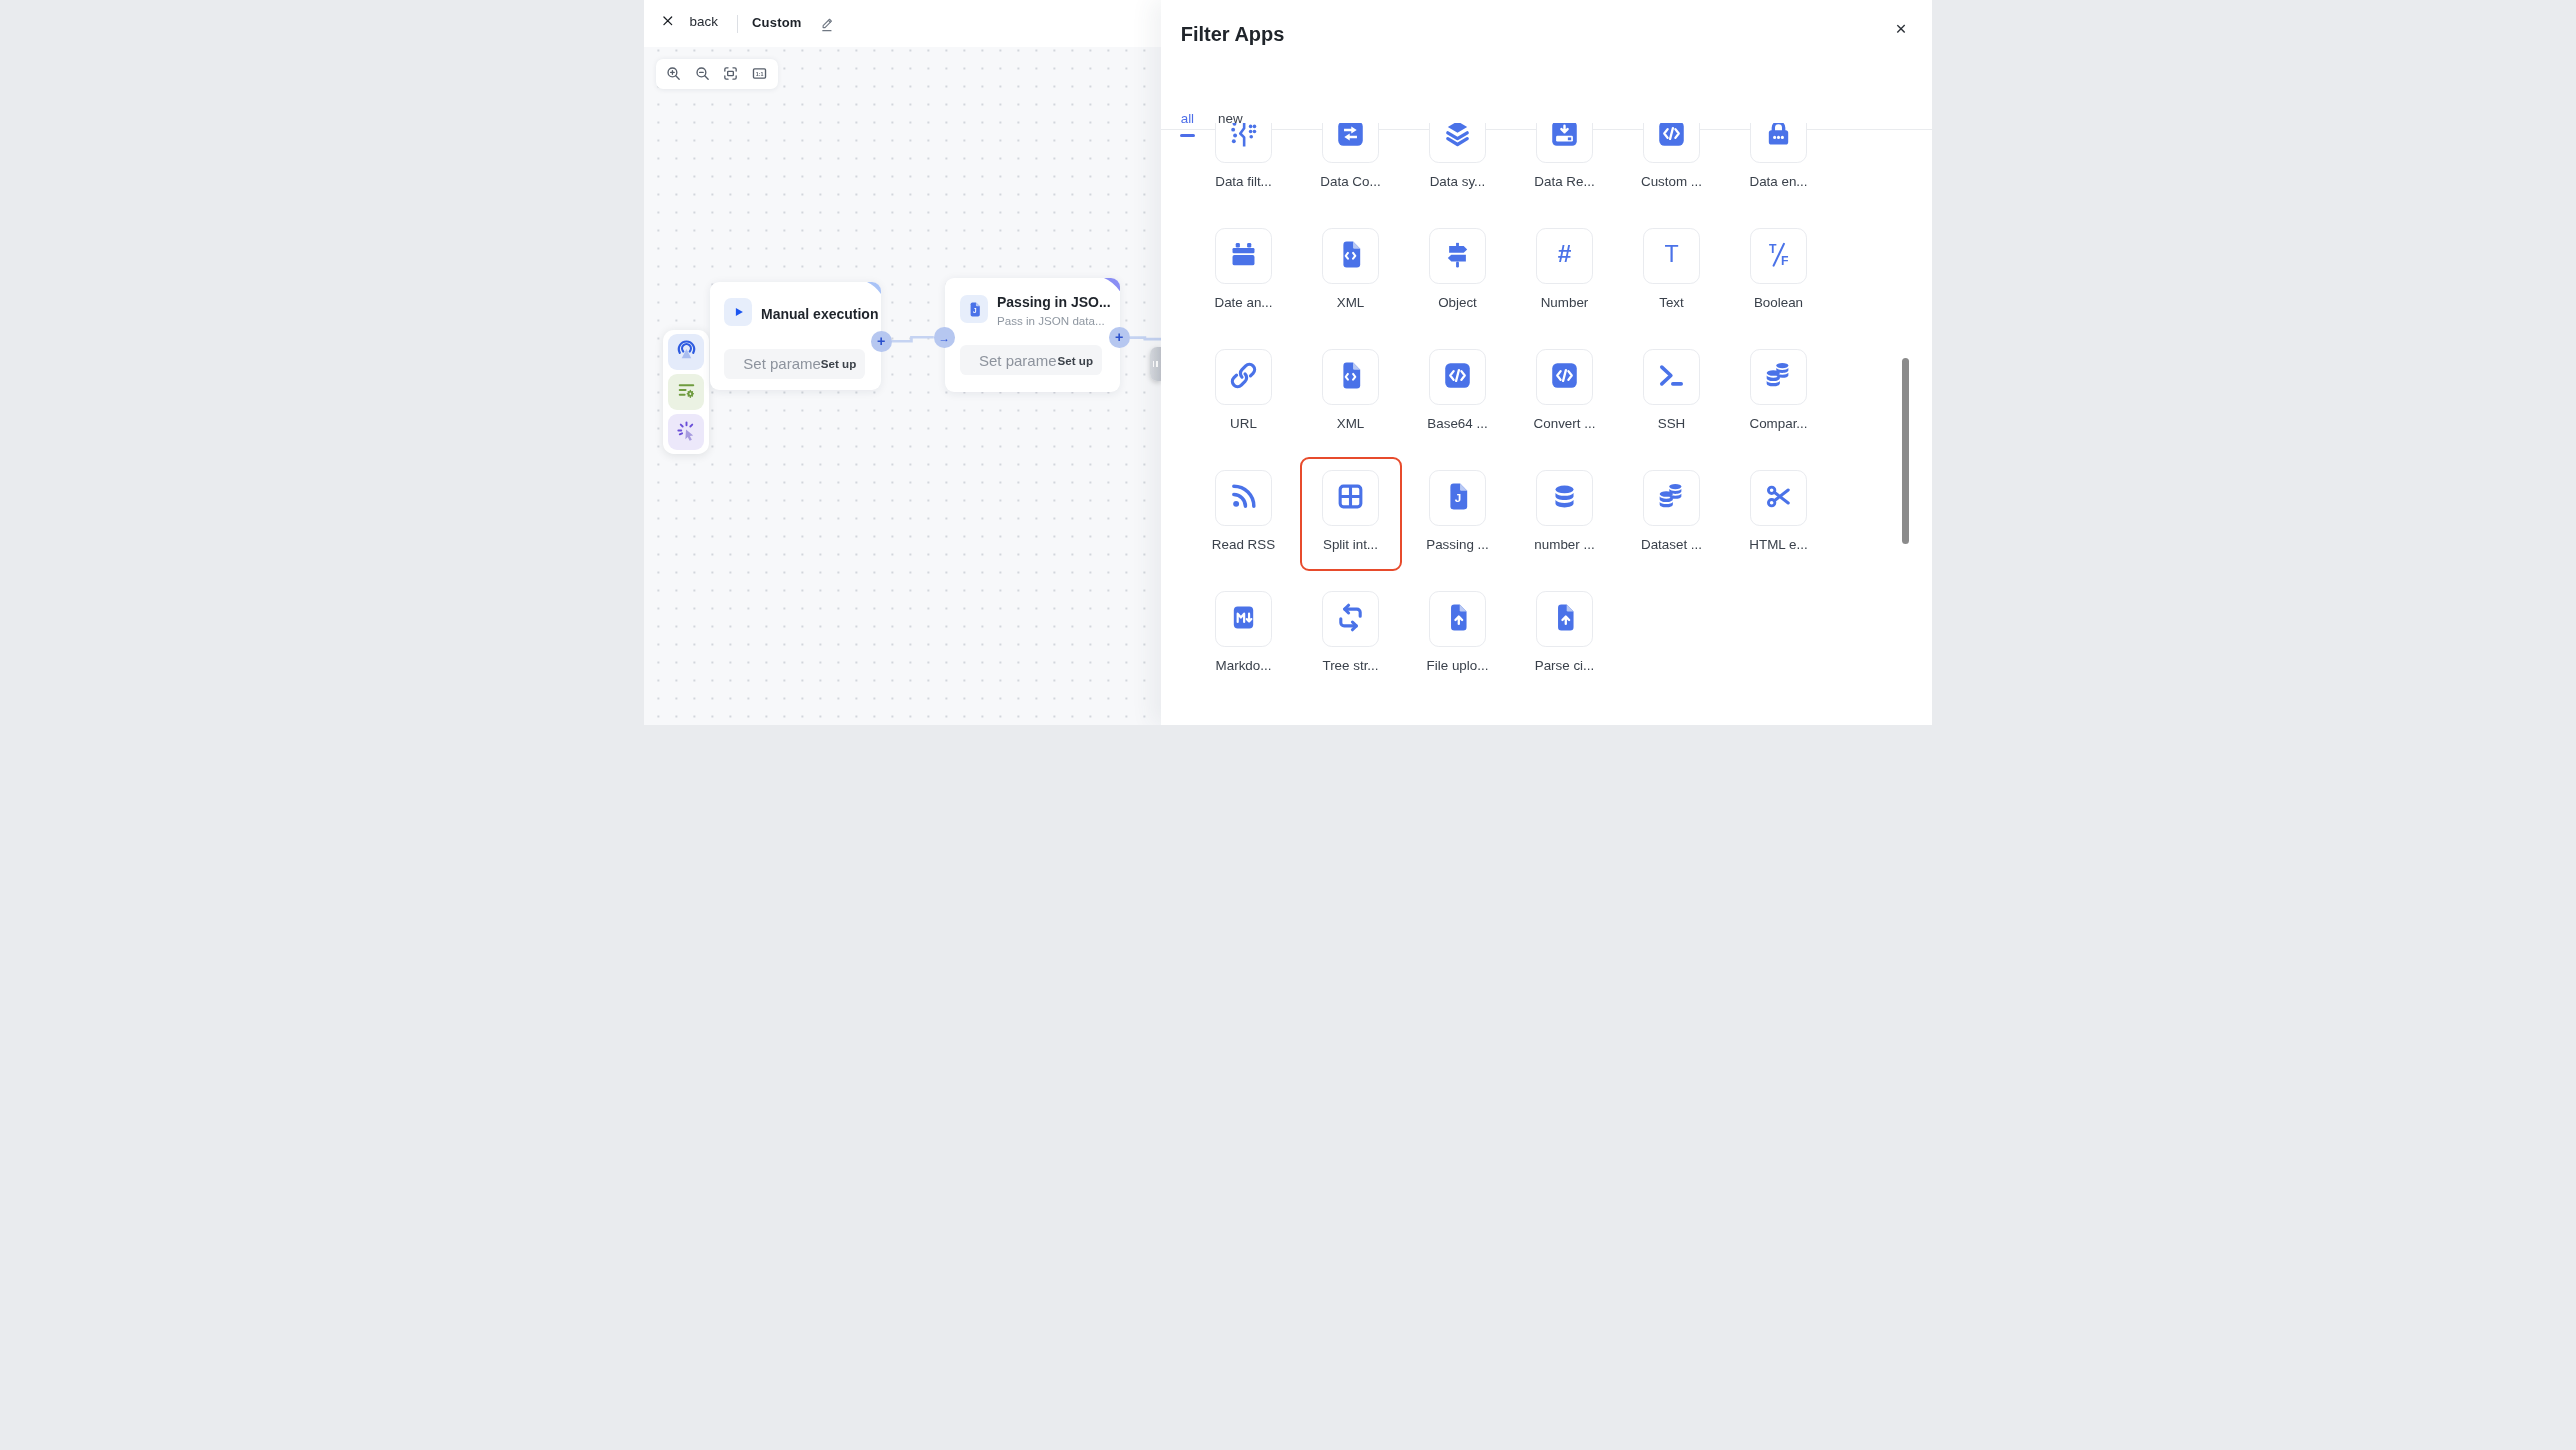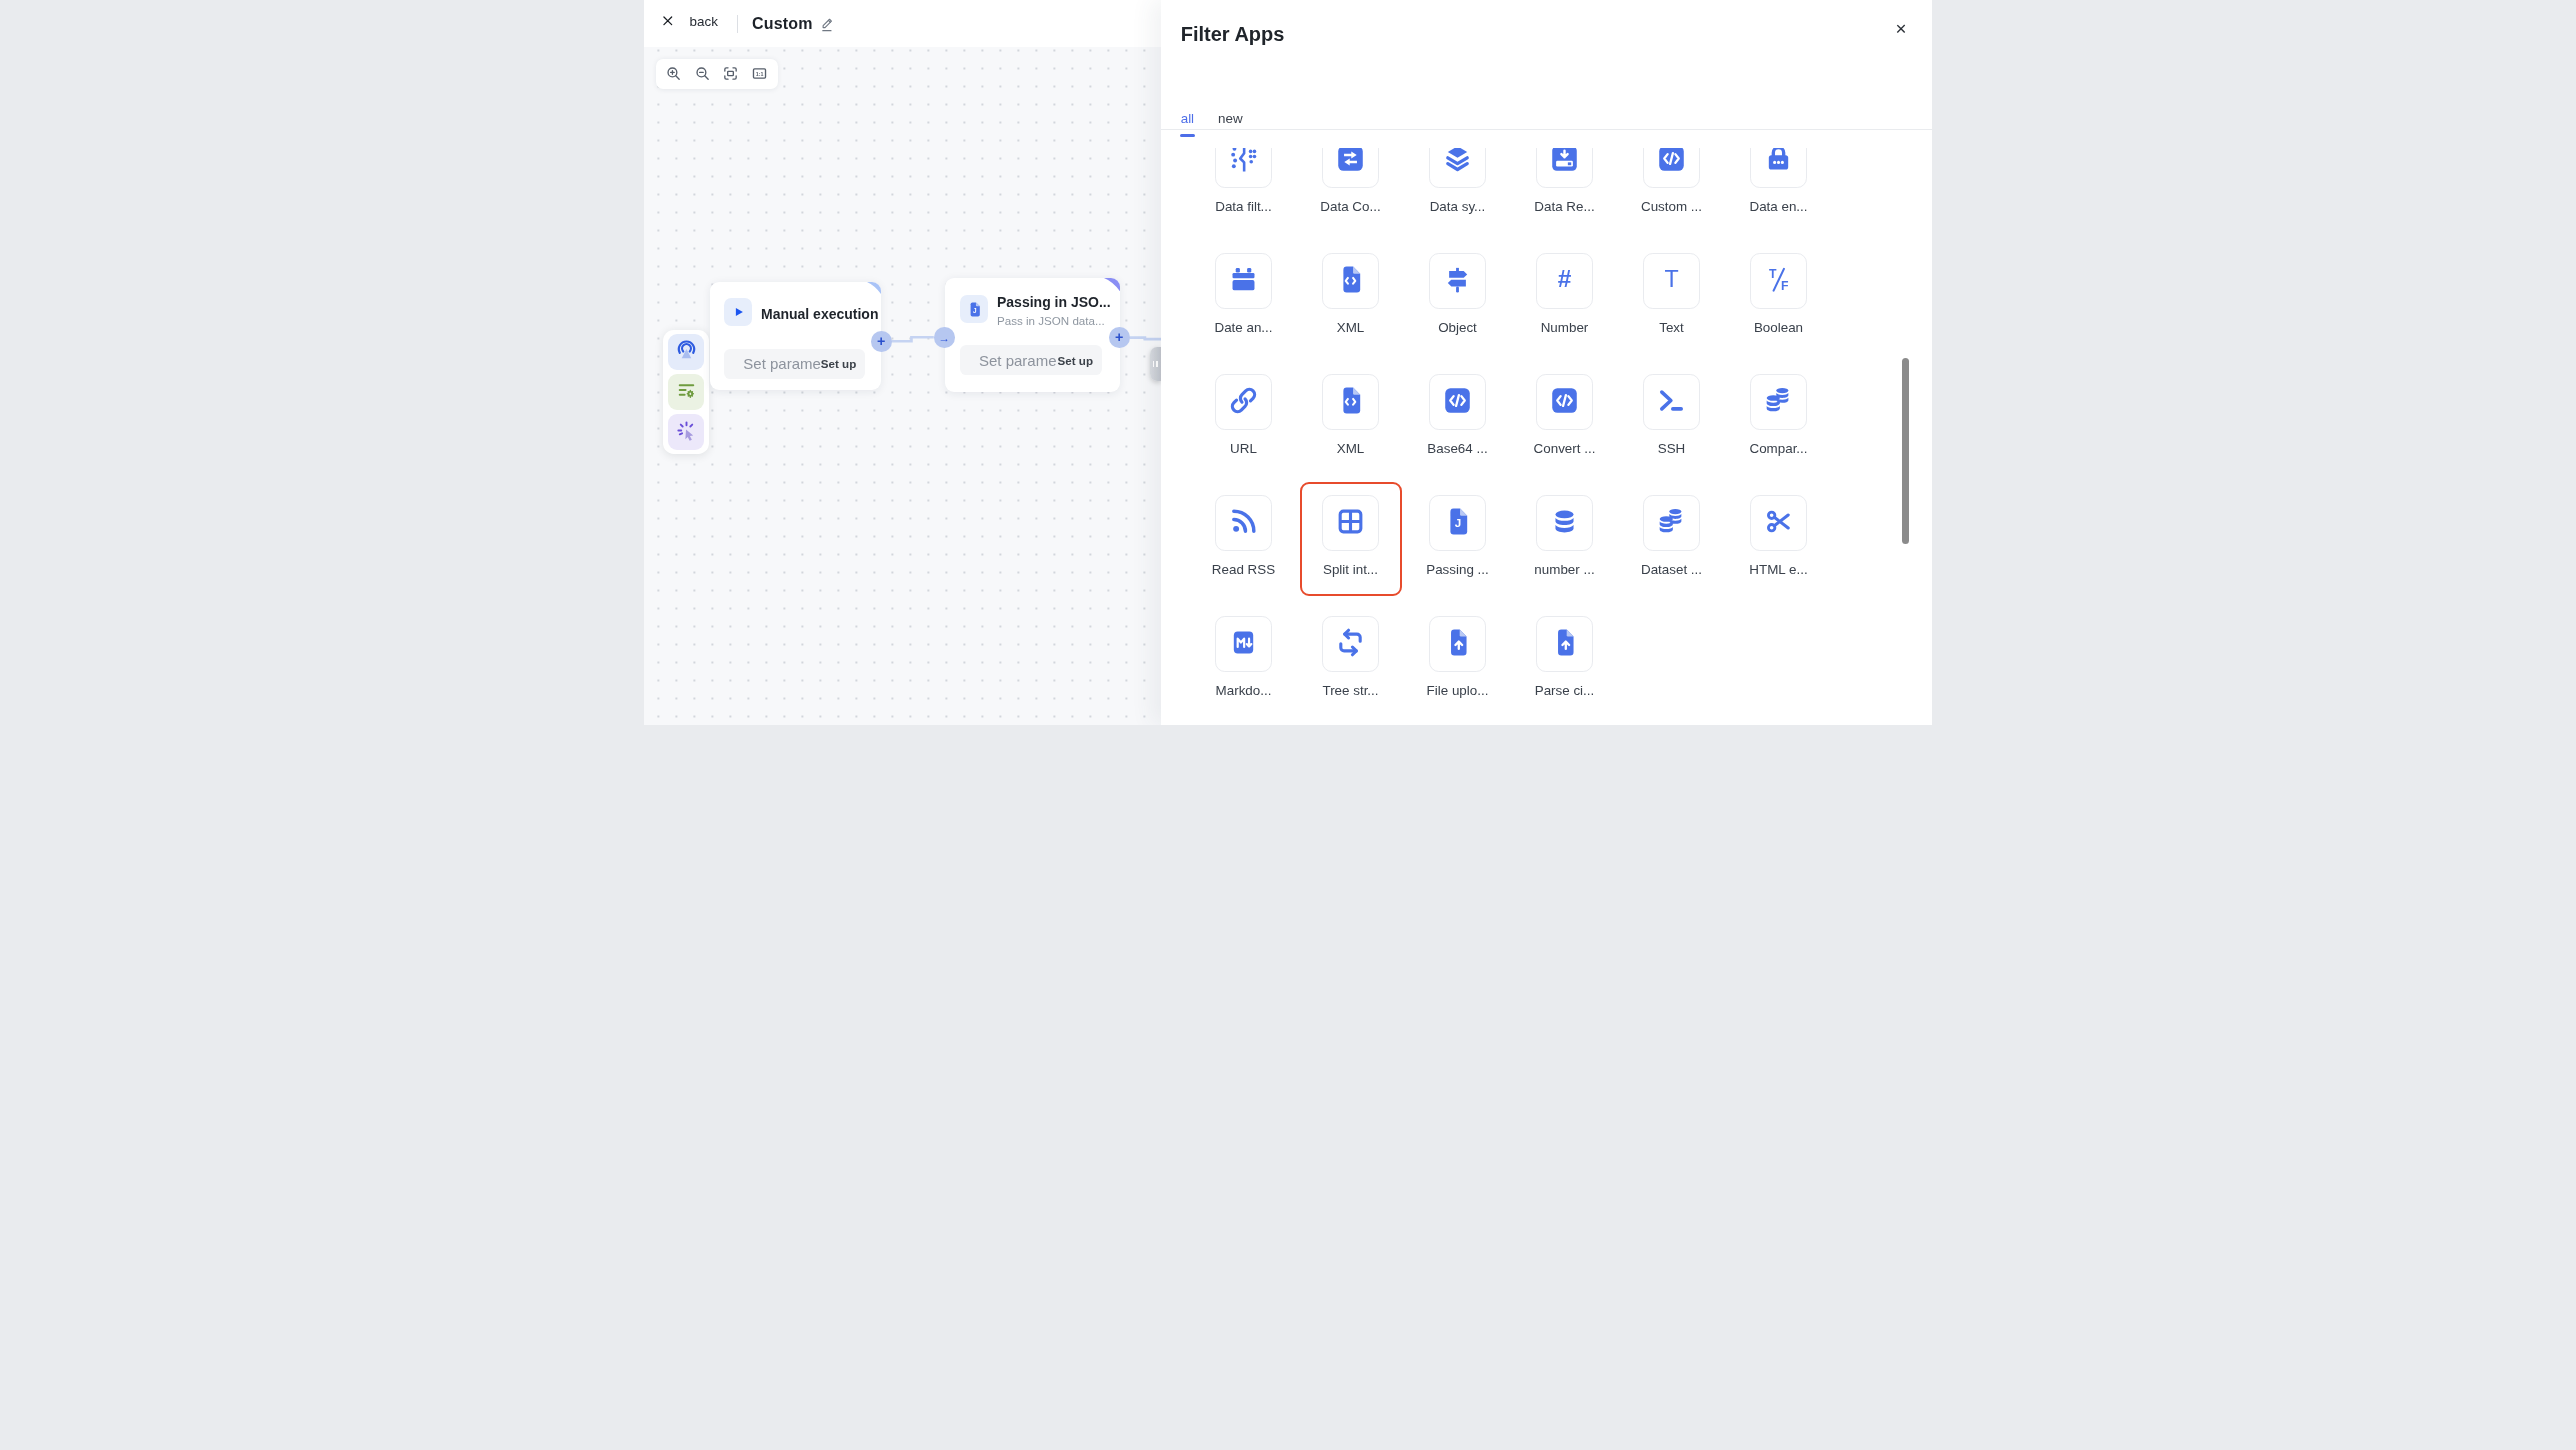--- a/index.html
+++ b/index.html
@@ -5,21 +5,21 @@
   * { margin:0; padding:0; box-sizing:border-box; }
   html,body { background:#e9ebee; }
   body { font-family:"Liberation Sans", sans-serif; }
   #app { position:relative; width:1288px; height:725px; background:#fff; overflow:hidden; margin:0 auto; }
 
   
   .top-header { position:absolute; left:0; top:0; width:517px; height:47px; background:#fff; z-index:3; }
   .back-btn { position:absolute; left:18px; top:13.4px; display:flex; align-items:center; gap:16px; cursor:pointer; }
   .back-label { font-size:13.4px; color:#262b33; }
   .header-divider { position:absolute; left:93px; top:15px; width:0.9px; height:18px; background:#dcdfe4; }
-  .wf-title { position:absolute; left:108px; top:15px; font-size:16px; font-weight:700; color:#1d2229; letter-spacing:0.2px;text-align:right; }
+  .wf-title { position:absolute; left:108px; top:15px; font-size:13px; font-weight:700; color:#1d2229; letter-spacing:0.2px;text-align:right; }
   .edit-btn { position:absolute; left:176px; top:14.3px; width:15px; height:19px; cursor:pointer; }
 
   
   .canvas { position:absolute; left:0; top:47px; width:517px; height:678px;
     background:#f7f8fa;
     background-image:radial-gradient(circle,#d2d6dc 1.2px, transparent 1.3px);
     background-size:18px 18px; background-position:5.4px 12.5px; }
 
   .canvas-toolbar { position:absolute; left:11.6px; top:11.6px; width:122px; height:30px; background:#fff;
     border-radius:7.2px; box-shadow:0 0.9px 5.4px rgba(30,40,60,.08); display:flex; align-items:center; justify-content:space-around; padding:0 3.6px; }
@@ -76,21 +76,21 @@
   .search-box svg { width:13.4px; height:13.4px; flex:0 0 auto; }
   .search-input { flex:1; border:none; outline:none; background:transparent; font-size:13px; color:#333; font-family:inherit; }
   .search-input::placeholder { color:#a4abb6; }
 
   .tabs { position:absolute; left:19.7px; top:111px; display:flex; gap:24px; }
   .tab { font-size:13.4px; color:#3c424c; padding-bottom:10.7px; position:relative; cursor:pointer; }
   .tab.active { color:#4d6ee8; }
   .tab.active::after { content:""; position:absolute; left:-0.9px; right:-0.9px; bottom:0; height:2.7px; background:#4d6ee8; border-radius:1.8px; }
   .tabs-border { position:absolute; left:0; top:129px; width:771px; height:0.9px; background:#e9ebee; }
 
-  .apps-viewport { position:absolute; left:29px; top:148px; width:653px; height:596px; overflow:hidden; }
+  .apps-viewport { position:absolute; left:29px; top:123px; width:653px; height:596px; overflow:hidden; }
   .apps-grid { display:grid; grid-template-columns:repeat(6,107px); grid-auto-rows:121px; margin-top:-16px; }
   .app-cell { position:relative; display:flex; flex-direction:column; align-items:center; cursor:pointer; }
   .app-card { width:57px; height:56px; background:#fff; border:0.9px solid #e9ebef; border-radius:9.8px;
     display:flex; align-items:center; justify-content:center; }
   .app-card svg { width:31px; height:31px; }
   .app-label { margin-top:10.7px; font-size:13.4px; color:#3a414b; white-space:nowrap; }
   .highlight-box { position:absolute; left:50%; top:-13.4px; transform:translateX(-50%); width:102px; height:114px;
     border:2.7px solid #e74b2c; border-radius:9px; pointer-events:none; z-index:2; }
 
   .scroll-thumb { position:absolute; left:741px; top:358px; width:6.7px; height:186px; background:#8b8b8b;

